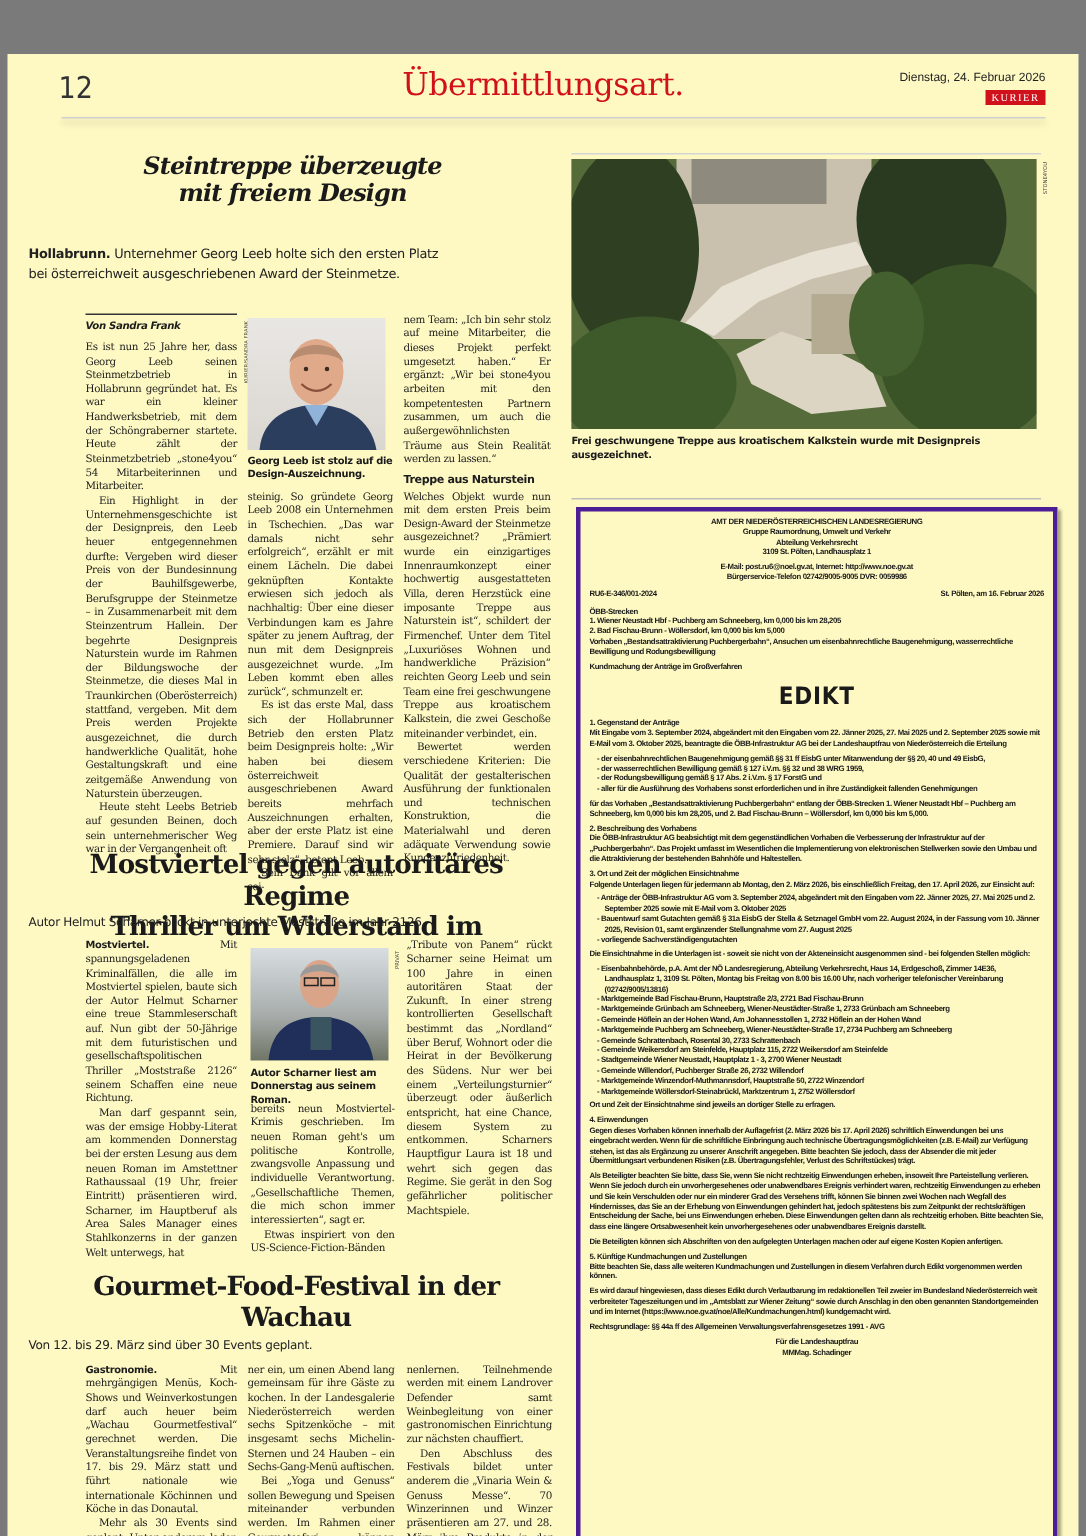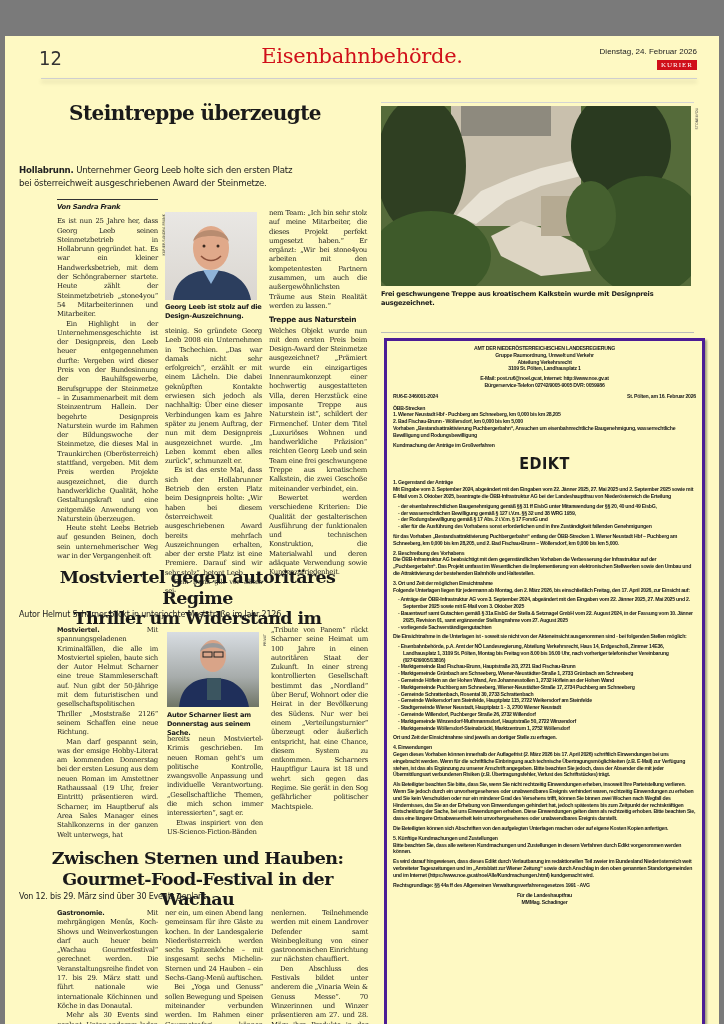--- a/index.html
+++ b/index.html
@@ -47,35 +47,36 @@
   .footer { position: absolute; left: 60px; top: 1008px; font-family: "Liberation Sans", sans-serif; font-size: 5.4px; color: #888; }
   .sep-rule { position: absolute; height: 1px; background: #d4d4d4; }
 </style>
 </head>
 <body>
 
 <div class="page">
 
   <div class="hdr">
     <div class="pgnum">12</div>
-    <div class="section">Eisenbahnbehörde.</div>
+    <div class="section">Übermittlungsart.</div>
     <div class="date">Dienstag, 24. Februar 2026</div>
     <div class="kurier">KURIER</div>
   </div>
   <div class="hdr-rule"></div>
 
-  <div class="h1" style="left:20px; top:66px; width:340px; font-size:20px;">
+  <div class="h1" style="left:20px; top:66px; width:340px; font-size:16px;font-style:italic;">
     <div>Steintreppe überzeugte</div>
+    <div>mit freiem Design</div>
   </div>
   <div class="sub" style="left:14px; top:128px; width:352px; font-size:8.6px; line-height:12.5px;">
     <b>Hollabrunn.</b><span> Unternehmer Georg Leeb holte sich den ersten Platz</span><br>
     <span>bei österreichweit ausgeschriebenen Award der Steinmetze.</span>
   </div>
 
-  <div class="col" style="left:52px; top:163px; width:101px;">
+  <div class="col" style="left:52px; top:173px; width:101px;">
     <div class="byline">Von Sandra Frank</div>
     <p class="first">Es ist nun 25 Jahre her, dass Georg Leeb seinen Steinmetzbetrieb in Hollabrunn gegründet hat. Es war ein kleiner Handwerksbetrieb, mit dem der Schöngraberner startete. Heute zählt der Steinmetzbetrieb „stone4you“ 54 Mitarbeiterinnen und Mitarbeiter.</p>
     <p>Ein Highlight in der Unternehmensgeschichte ist der Designpreis, den Leeb heuer entgegennehmen durfte: Vergeben wird dieser Preis von der Bundesinnung der Bauhilfsgewerbe, Berufsgruppe der Steinmetze – in Zusammenarbeit mit dem Steinzentrum Hallein. Der begehrte Designpreis Naturstein wurde im Rahmen der Bildungswoche der Steinmetze, die dieses Mal in Traunkirchen (Oberösterreich) stattfand, vergeben. Mit dem Preis werden Projekte ausgezeichnet, die durch handwerkliche Qualität, hohe Gestaltungskraft und eine zeitgemäße Anwendung von Naturstein überzeugen.</p>
     <p>Heute steht Leebs Betrieb auf gesunden Beinen, doch sein unternehmerischer Weg war in der Vergangenheit oft</p>
   </div>
 
   <div class="credit" style="left:157px; top:178px;">KURIER/SANDRA FRANK</div>
   <div class="photo" style="left:160px; top:176px; width:92px; height:88px; background: linear-gradient(180deg,#e9e7e4 0%,#dad6d0 100%);">
     <svg width="92" height="88" viewBox="0 0 92 88">
       <path d="M8 88 C10 66 28 58 46 58 C64 58 82 66 86 88 Z" fill="#2c3e5e"></path>
@@ -137,33 +138,32 @@
     <svg width="92" height="75" viewBox="0 0 92 75">
       <path d="M12 75 C14 52 30 46 46 46 C62 46 78 52 82 75 Z" fill="#1f2f5a"></path>
       <ellipse cx="46" cy="24" rx="13" ry="16" fill="#d9a488"></ellipse>
       <path d="M33 20 C34 8 58 8 59 20 C55 14 37 14 33 20 Z" fill="#9a9a9a"></path>
       <rect x="36" y="20" width="9" height="5" fill="none" stroke="#222" stroke-width="1"></rect>
       <rect x="47" y="20" width="9" height="5" fill="none" stroke="#222" stroke-width="1"></rect>
       <rect x="40" y="46" width="14" height="22" fill="#3b5560"></rect>
     </svg>
   </div>
   <div class="credit" style="left:258px; top:598px;">PRIVAT</div>
-  <div class="caption" style="left:162px; top:675px; width:100px;">Autor Scharner liest am Donnerstag aus seinem Sache.</div>
+  <div class="caption" style="left:162px; top:675px; width:100px;">Autor Scharner liest am Donnerstag aus seinem Roman.</div>
 
   <div class="col" style="left:162px; top:699px; width:96px;">
     <p class="first">bereits neun Mostviertel-Krimis geschrieben. Im neuen Roman geht's um politische Kontrolle, zwangsvolle Anpassung und individuelle Verantwortung. „Gesellschaftliche Themen, die mich schon immer interessierten“, sagt er.</p>
     <p>Etwas inspiriert von den US-Science-Fiction-Bänden</p>
   </div>
 
   <div class="col" style="left:266px; top:590px; width:97px;">
     <p class="first">„Tribute von Panem“ rückt Scharner seine Heimat um 100 Jahre in einen autoritären Staat der Zukunft. In einer streng kontrollierten Gesellschaft bestimmt das „Nordland“ über Beruf, Wohnort oder die Heirat in der Bevölkerung des Südens. Nur wer bei einem „Verteilungsturnier“ überzeugt oder äußerlich entspricht, hat eine Chance, diesem System zu entkommen. Scharners Hauptfigur Laura ist 18 und wehrt sich gegen das Regime. Sie gerät in den Sog gefährlicher politischer Machtspiele.</p>
   </div>
 
   <div class="h1" style="left:20px; top:812px; width:345px; font-size:17.5px; line-height:20.5px;">
-    <div>Zwischen Sternen und Hauben:</div>
     <div>Gourmet-Food-Festival in der Wachau</div>
   </div>
   <div class="sub" style="left:14px; top:856px; width:352px; font-size:8px;">Von 12. bis 29. März sind über 30 Events geplant.</div>
 
   <div class="col" style="left:52px; top:873px; width:101px;">
     <p class="first"><span class="kick">Gastronomie.</span><span> Mit mehrgängigen Menüs, Koch-Shows und Weinverkostungen darf auch heuer beim „Wachau Gourmetfestival“ gerechnet werden. Die Veranstaltungsreihe findet von 17. bis 29. März statt und führt nationale wie internationale Köchinnen und Köche in das Donautal.</span></p>
     <p>Mehr als 30 Events sind geplant. Unter anderem laden Susanne Dorfer und Thomas Dorfer den 3-Sternekoch Edip Sigl ins Landhaus Bach-</p>
   </div>
   <div class="col" style="left:160px; top:873px; width:98px;">
     <p class="first">ner ein, um einen Abend lang gemeinsam für ihre Gäste zu kochen. In der Landesgalerie Niederösterreich werden sechs Spitzenköche – mit insgesamt sechs Michelin-Sternen und 24 Hauben – ein Sechs-Gang-Menü auftischen.</p>

